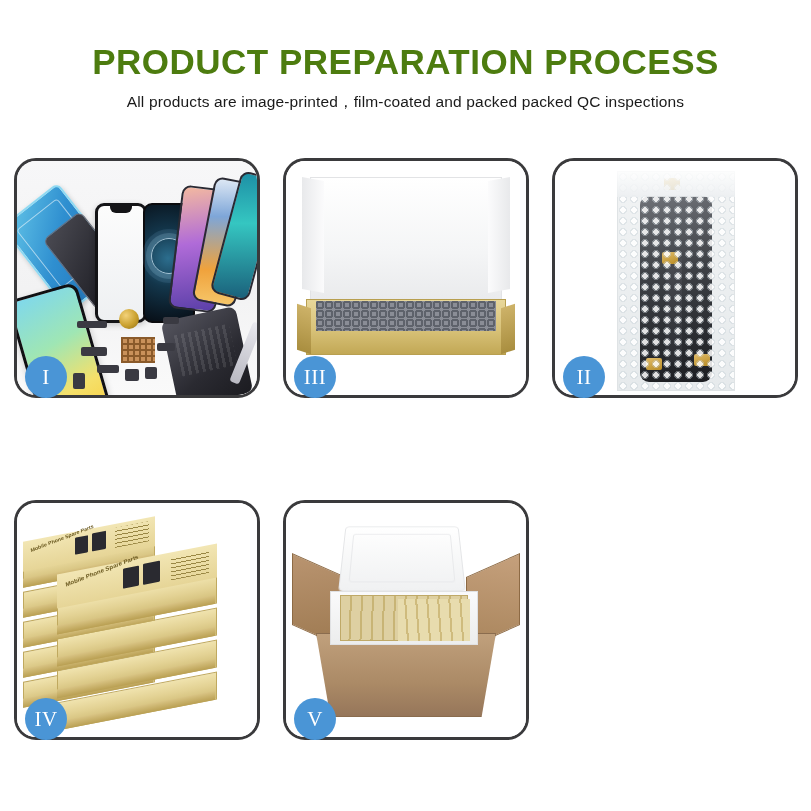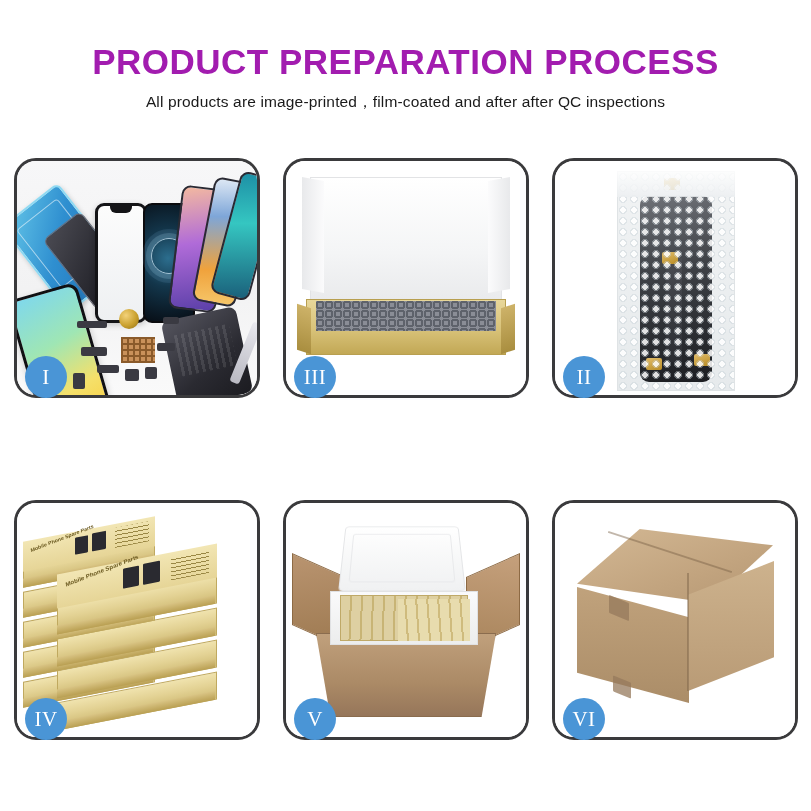--- a/index.html
+++ b/index.html
@@ -8,21 +8,21 @@
     background: #ffffff;
     font-family: "Liberation Sans", sans-serif;
     overflow: hidden;
   }
   .page { position: relative; width: 811px; height: 811px; background: #fff; }
 
   
   .header { position: absolute; top: 44px; left: 0; width: 811px; text-align: center; }
   .title {
     font-size: 35px; font-weight: 700; letter-spacing: 0.5px;
-    color: #a21caf; line-height: 1.05; white-space: nowrap;
+    color: #4d7c0f; line-height: 1.05; white-space: nowrap;
   }
   .subtitle {
     margin-top: 11px; font-size: 15.5px; font-weight: 400;
     color: #1a1a1a; letter-spacing: 0.15px; white-space: nowrap;
   }
 
   
   .grid {
     position: absolute; top: 158px; left: 14px;
     width: 784px; height: 638px;
@@ -308,21 +308,21 @@
     position:absolute; background: rgba(150,122,92,.75); border-radius:1px;
   }
 </style>
 </head>
 <body>
 
 <div class="page">
 
   <div class="header">
     <div class="title">PRODUCT PREPARATION PROCESS</div>
-    <div class="subtitle">All products are image-printed，film-coated and after after QC inspections</div>
+    <div class="subtitle">All products are image-printed，film-coated and packed packed QC inspections</div>
   </div>
 
   <div class="grid">
 
     <div class="panel">
       <div class="panel-inner p1">
         <div class="ph blue-film"></div>
         <div class="ph dark-back"></div>
         <div class="ph glass"></div>
         <div class="ph cracked"></div>
@@ -428,27 +428,15 @@
         <div class="flapR"></div>
         <div class="carton-body"></div>
         <div class="foam-inner"></div>
         <div class="gold-bars"></div>
         <div class="gold-bars2"></div>
         <div class="foam-lid"></div>
       </div>
       <div class="badge">V</div>
     </div>
 
-    <div class="panel">
-      <div class="panel-inner p6">
-        <div class="ct-top"></div>
-        <div class="ct-left"></div>
-        <div class="ct-right"></div>
-        <div class="seam" style="left:50px; top:48px; width:130px; height:2px; transform:rotate(18deg);"></div>
-        <div class="seam" style="left:132px; top:70px; width:2px; height:118px;"></div>
-        <div class="tape" style="left:54px;  top:96px;  width:20px; height:18px; transform:skewY(22deg);"></div>
-        <div class="tape" style="left:58px;  top:176px; width:18px; height:16px; transform:skewY(22deg);"></div>
-      </div>
-      <div class="badge">VI</div>
-    </div>
 
   </div>
 </div>
 
 </body></html>

